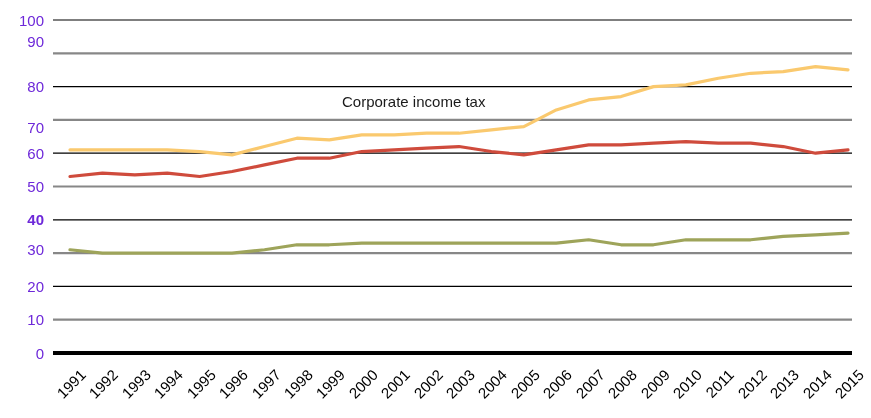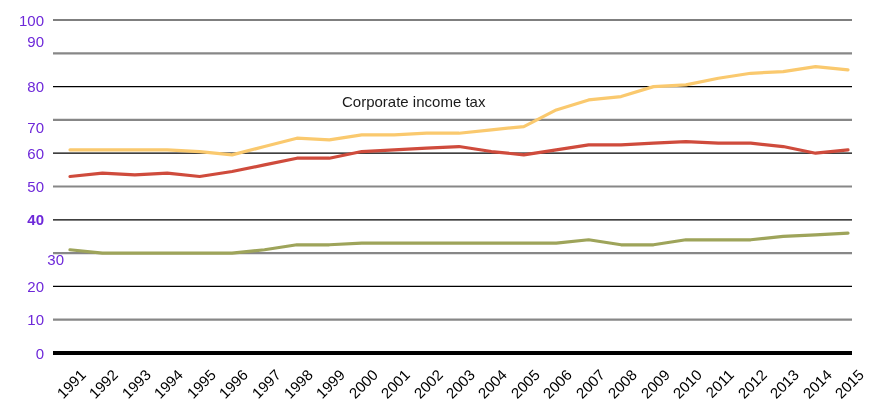--- a/index.html
+++ b/index.html
@@ -31,21 +31,21 @@
       <line x1="53" x2="852" y1="53.30000000000001" y2="53.30000000000001" stroke="#878787" stroke-width="2.2"></line>
       <line x1="53" x2="852" y1="20" y2="20" stroke="#000000" stroke-width="1.2"></line>
       <polyline points="70,149.87 102.41666666666666,149.87 134.83333333333331,149.87 167.25,149.87 199.66666666666666,151.535 232.08333333333334,154.865 264.5,146.54 296.91666666666663,138.215 329.3333333333333,139.88 361.75,134.885 394.1666666666667,134.885 426.5833333333333,133.22 459,133.22 491.4166666666667,129.89 523.8333333333333,126.55999999999997 556.25,109.91 588.6666666666666,99.91999999999999 621.0833333333334,96.58999999999997 653.5,86.59999999999997 685.9166666666666,84.935 718.3333333333334,78.27500000000003 750.75,73.28000000000003 783.1666666666666,71.61500000000001 815.5833333333334,66.62 848,69.94999999999999" fill="none" stroke="#FAC96E" stroke-width="3.2" stroke-linejoin="round" stroke-linecap="round"></polyline>
       <polyline points="70,176.51 102.41666666666666,173.17999999999998 134.83333333333331,174.845 167.25,173.17999999999998 199.66666666666666,176.51 232.08333333333334,171.515 264.5,164.85500000000002 296.91666666666663,158.19500000000002 329.3333333333333,158.19500000000002 361.75,151.535 394.1666666666667,149.87 426.5833333333333,148.205 459,146.54 491.4166666666667,151.535 523.8333333333333,154.865 556.25,149.87 588.6666666666666,144.875 621.0833333333334,144.875 653.5,143.21 685.9166666666666,141.545 718.3333333333334,143.21 750.75,143.21 783.1666666666666,146.54 815.5833333333334,153.20000000000002 848,149.87" fill="none" stroke="#CF4B3C" stroke-width="3.2" stroke-linejoin="round" stroke-linecap="round"></polyline>
       <polyline points="70,249.76999999999998 102.41666666666666,253.10000000000002 134.83333333333331,253.10000000000002 167.25,253.10000000000002 199.66666666666666,253.10000000000002 232.08333333333334,253.10000000000002 264.5,249.76999999999998 296.91666666666663,244.77499999999998 329.3333333333333,244.77499999999998 361.75,243.11 394.1666666666667,243.11 426.5833333333333,243.11 459,243.11 491.4166666666667,243.11 523.8333333333333,243.11 556.25,243.11 588.6666666666666,239.77999999999997 621.0833333333334,244.77499999999998 653.5,244.77499999999998 685.9166666666666,239.77999999999997 718.3333333333334,239.77999999999997 750.75,239.77999999999997 783.1666666666666,236.45 815.5833333333334,234.78500000000003 848,233.12" fill="none" stroke="#9EA45A" stroke-width="3.2" stroke-linejoin="round" stroke-linecap="round"></polyline>
     </svg>
   <div id="yaxis">
       <div class="ytick" style="top: 344.5px;">0</div>
       <div class="ytick" style="top: 311.2px;">10</div>
       <div class="ytick" style="top: 277.9px;">20</div>
-      <div class="ytick" style="top: 251px; margin-left: 20px;">30</div>
+      <div class="ytick" style="top: 241px;">30</div>
       <div class="ytick" style="top: 211.3px; font-weight: bold;">40</div>
       <div class="ytick" style="top: 178px;">50</div>
       <div class="ytick" style="top: 144.7px;">60</div>
       <div class="ytick" style="top: 111.4px; margin-top: 8px;">70</div>
       <div class="ytick" style="top: 78.1px;">80</div>
       <div class="ytick" style="top: 33px;">90</div>
       <div class="ytick" style="top: 11.5px;">100</div>
     </div>
   <div id="xaxis">
       <div class="xtick" style="left: 23px; top: 366px;">1991</div>

